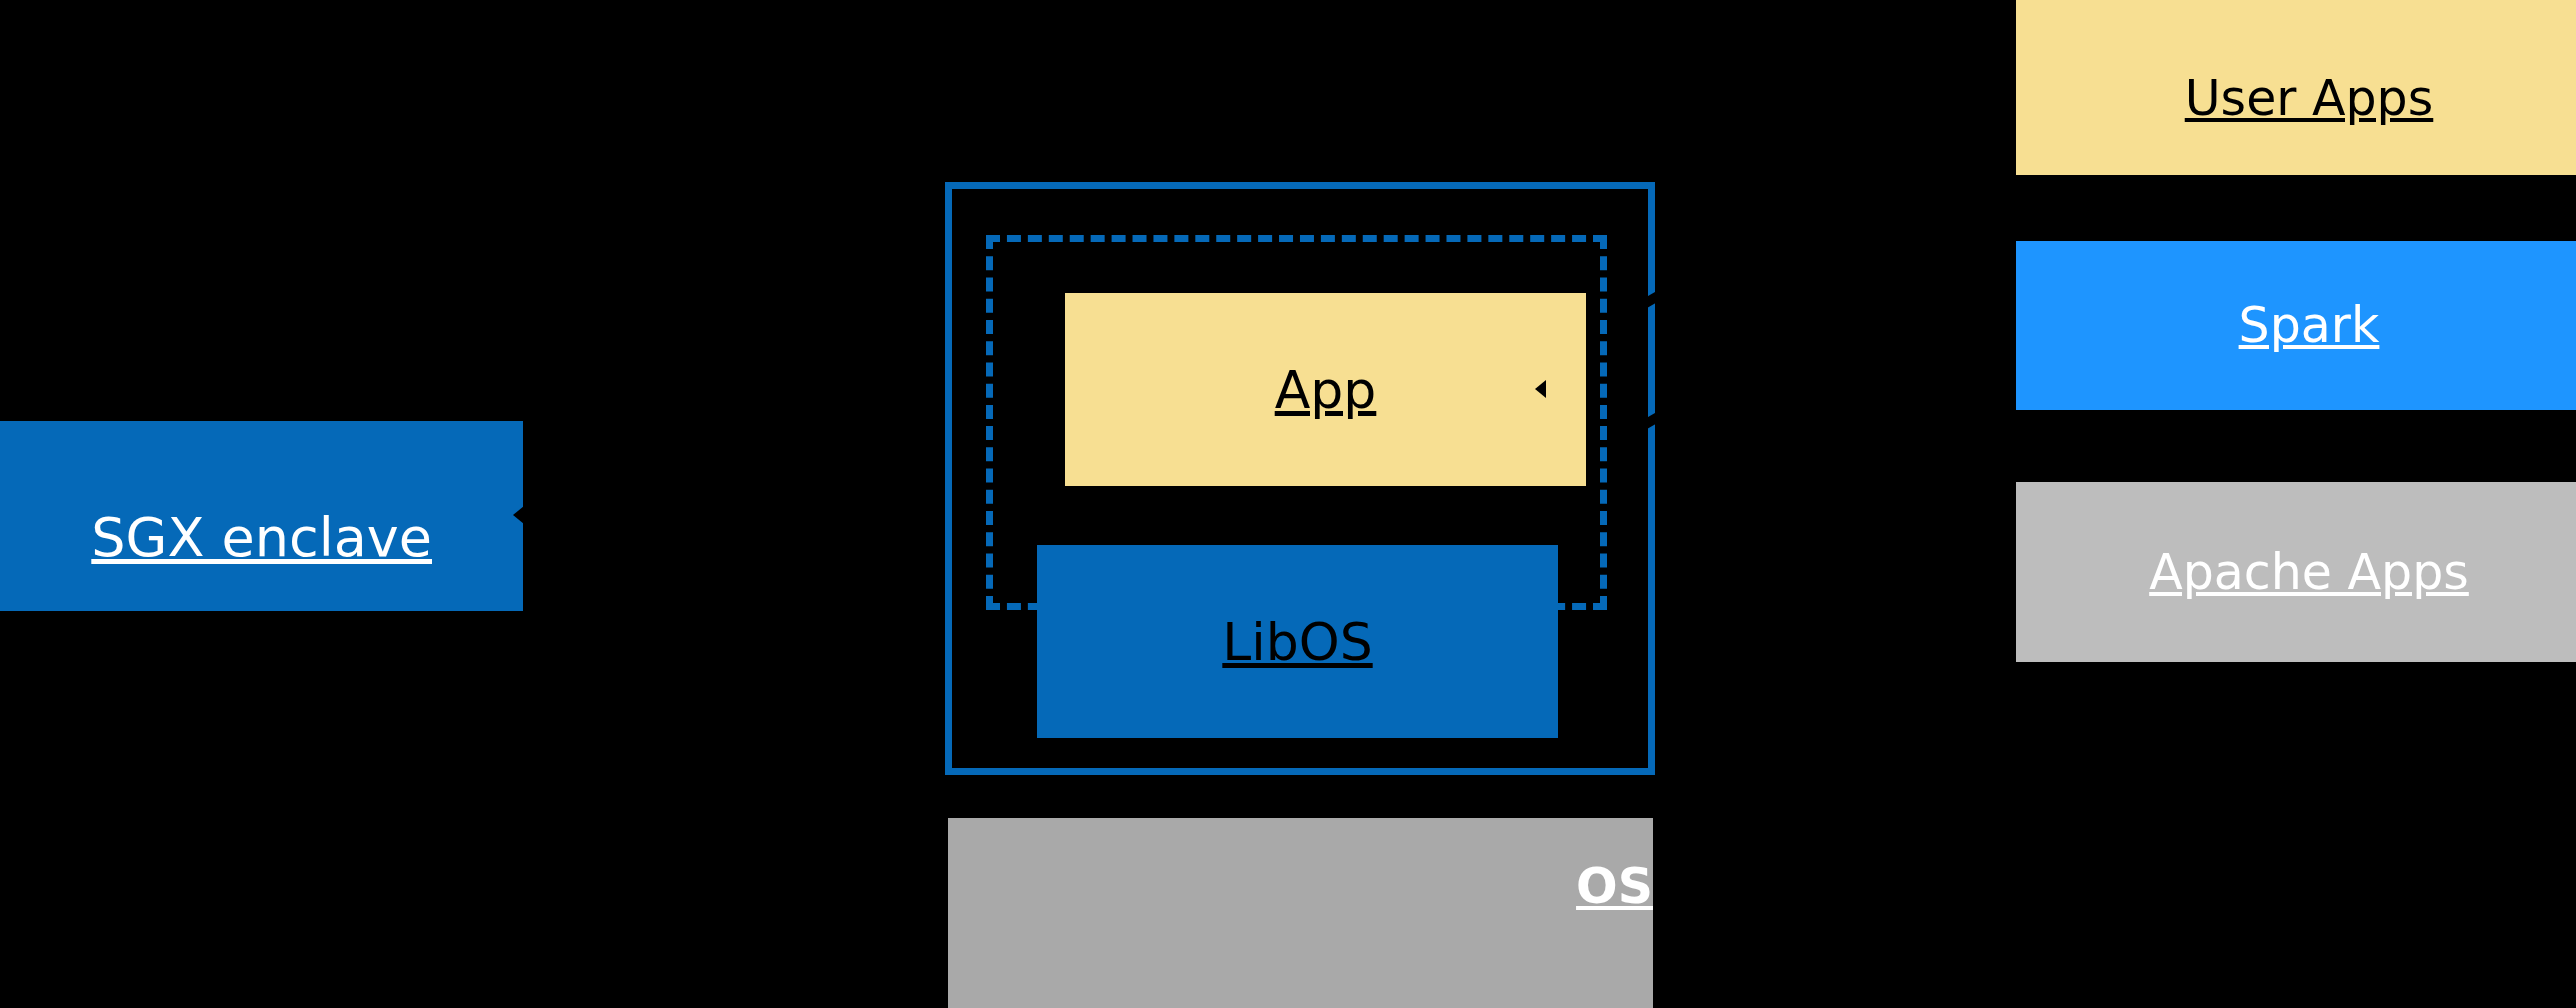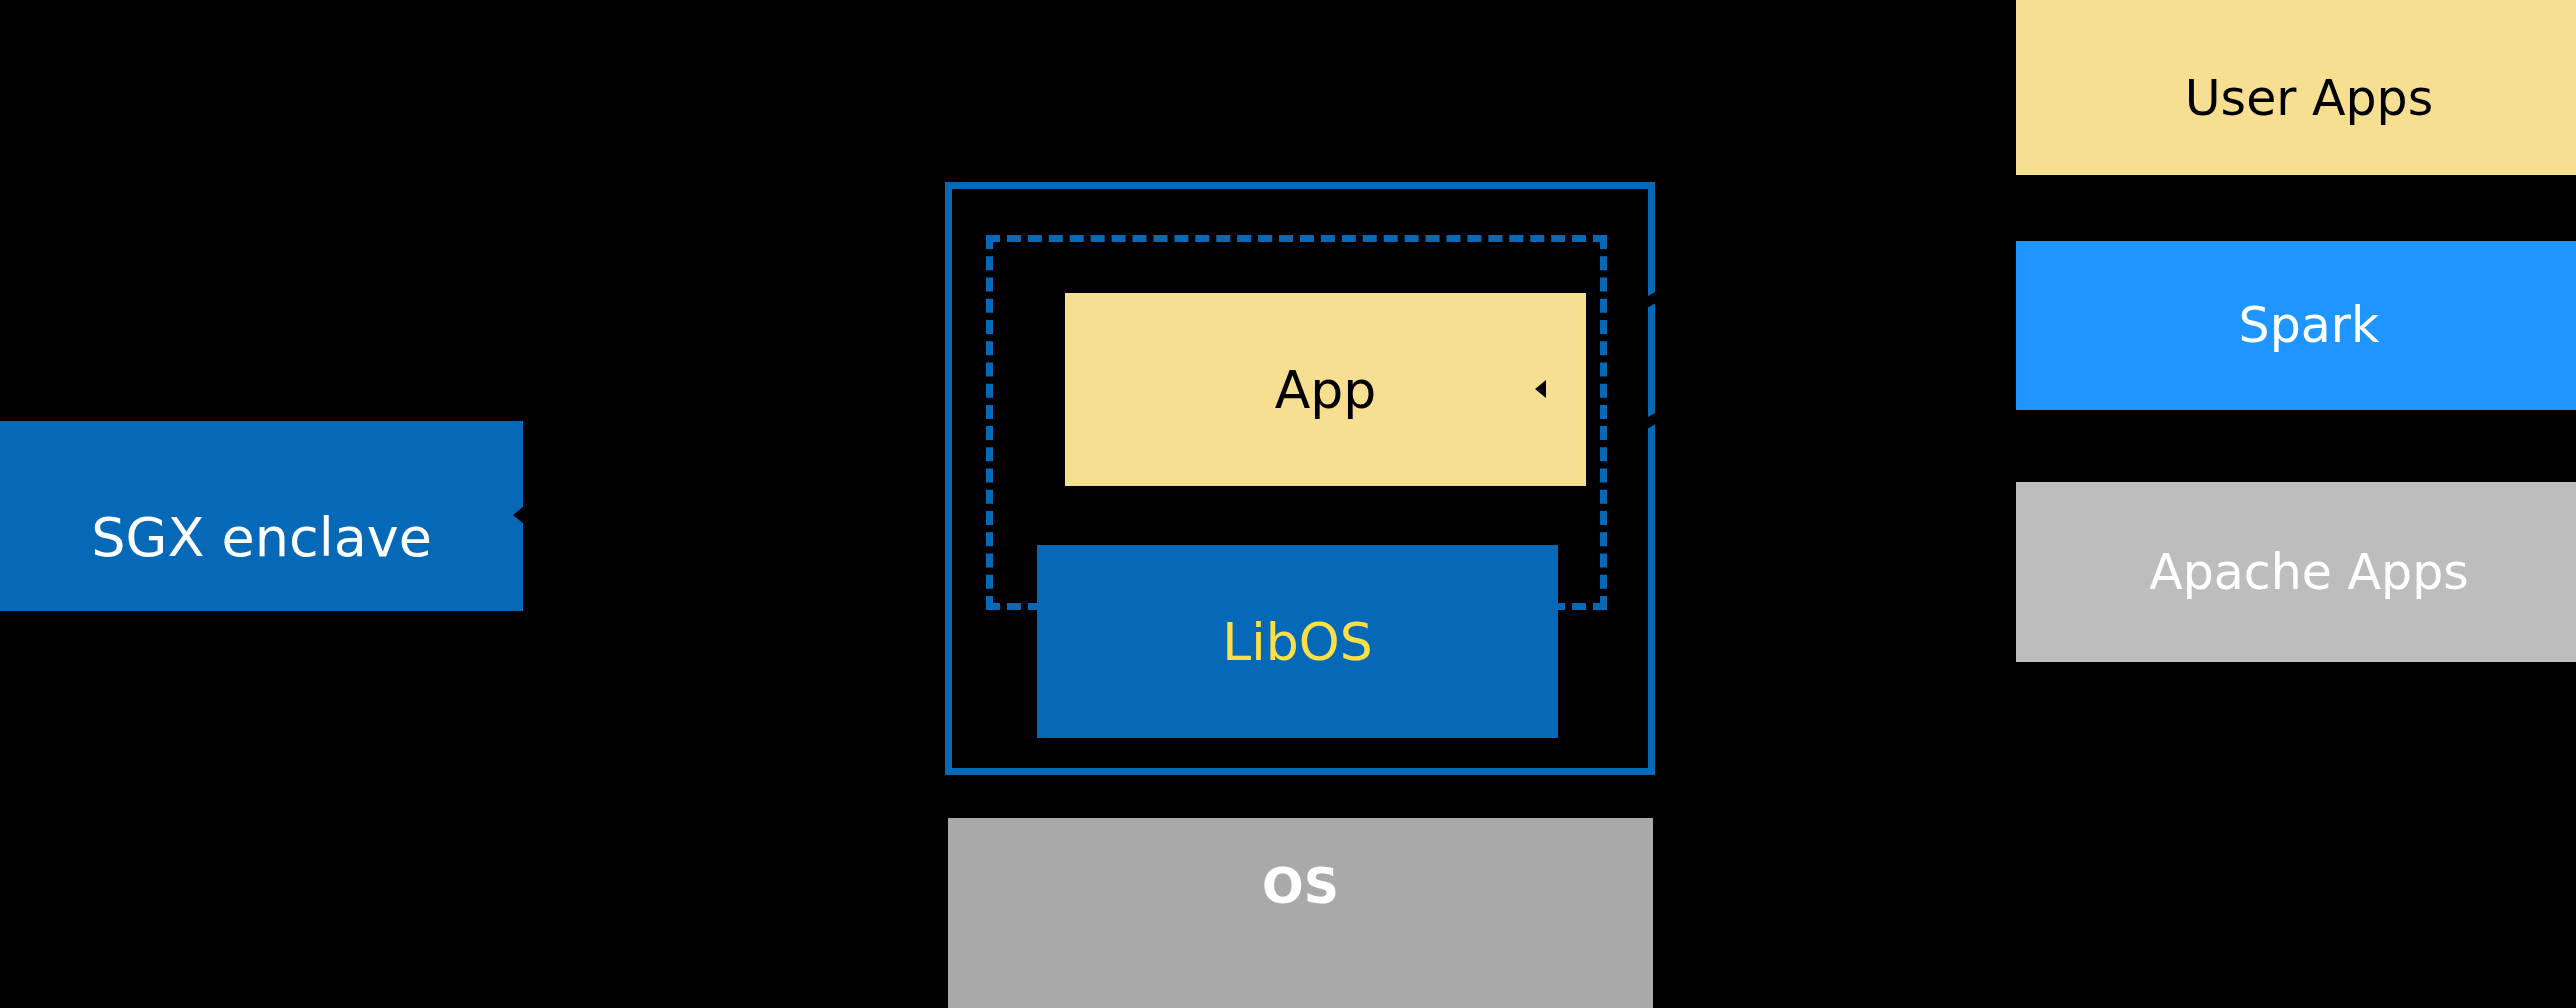--- a/index.html
+++ b/index.html
@@ -25,20 +25,21 @@
     position: absolute;
     display: flex;
     align-items: center;
     justify-content: center;
     box-sizing: border-box;
     line-height: 1;
     white-space: nowrap;
   }
   .block > .label {
     display: block;
+    text-decoration: underline;
   }
 
   
   #sgx-enclave-box {
     left: -6.7px;
     top: 421px;
     width: 530px;
     height: 190px;
     background: #0569B8;
     color: #FFFFFF;
@@ -78,34 +79,35 @@
     color: #000000;
     font-size: 52px;
     margin-left: 36px;
   }
   #libos-box {
     left: 1037px;
     top: 545px;
     width: 521px;
     height: 193px;
     background: #0569B8;
-    color: #fde047;
+    color: #000000;
     font-size: 52px;
   }
   #os-box {
     left: 948px;
     top: 818px;
     width: 705px;
     height: 190px;
     background: #A9A9A9;
     color: #FFFFFF;
     font-size: 49px;
     font-weight: 700;
     align-items: flex-start;
     padding-top: 44px;
+    justify-content: flex-end;
   }
 
   
   #user-apps-box {
     left: 2016px;
     top: -7.5px;
     width: 586px;
     height: 182px;
     background: #F7DF92;
     color: #000000;

